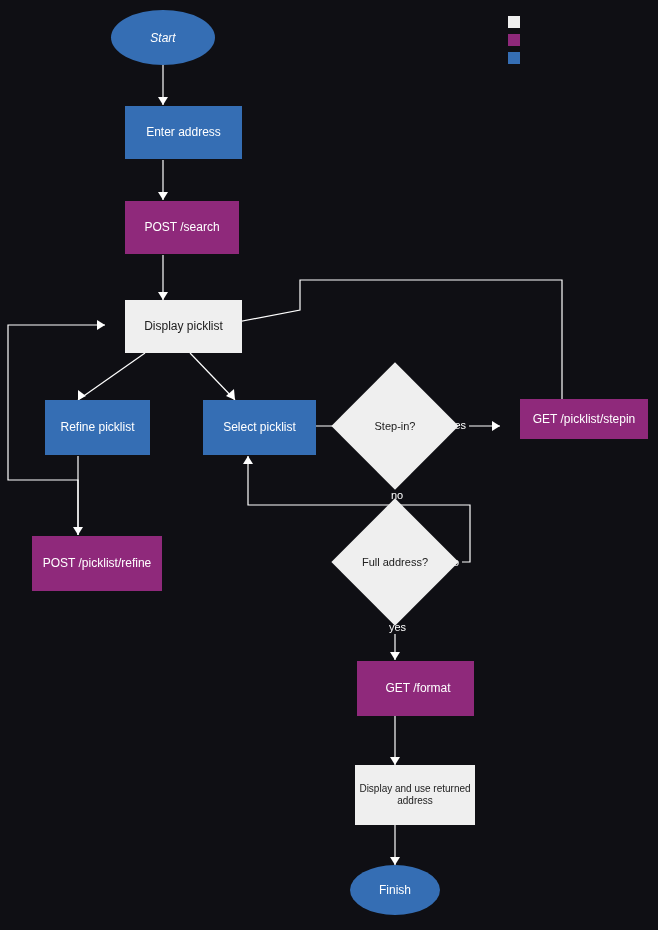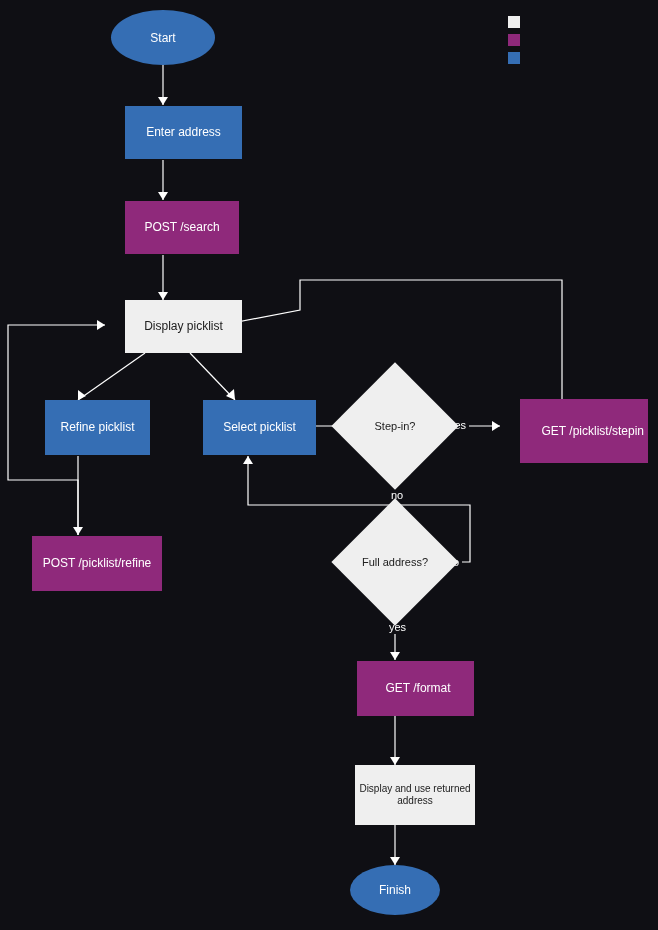--- a/index.html
+++ b/index.html
@@ -32,21 +32,21 @@
   }
 
   .box-blue   { background:#356eb4; color:#fff; width:117px; height:53px; }
   .box-purple { background:#8f297b; color:#fff; width:114px; height:53px; }
   .box-white  { background:#efefef; color:#202020; width:117px; height:53px; }
 
   
   #n-refine-picklist { width:105px; height:55px; }
   #n-post-refine     { width:130px; height:55px; }
 
-  #n-stepin-api      { width:128px; height:64px;justify-content:flex-end; }
+  #n-stepin-api      { width:128px; height:40px; }
 
   #n-display-ret     { width:120px; height:60px; font-size:10px; }
 
   
   .ellipse {
     position: absolute;
     background: #356eb4;
     color: #fff;
     border-radius: 50%;
     display: flex;
@@ -174,21 +174,21 @@
   </svg>
 
   <span class="edge-label" style="left:446px; top:418px;">yes</span>
 
   <span class="edge-label" style="left:388px; top:488px;">no</span>
 
   <span class="edge-label" style="left:444px; top:555px;">no</span>
 
   <span class="edge-label" style="left:386px; top:620px;">yes</span>
 
-  <div id="n-start" class="ellipse" style="left:111px; top:10px;">
+  <div id="n-start" class="ellipse" style="left:111px; top:10px;font-style:italic;">
     <span>Start</span>
   </div>
 
   <div class="node box-blue" style="left:105px; top:106px;">
     <span>Enter address</span>
   </div>
 
   <div class="node box-purple" style="left:105px; top:201px;">
     <span>POST /search</span>
   </div>

